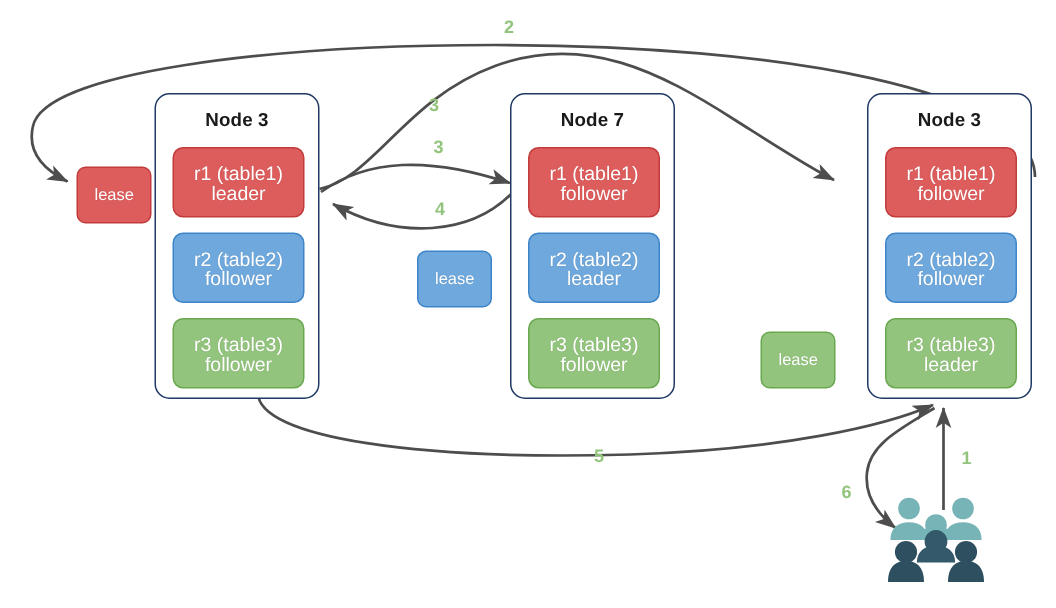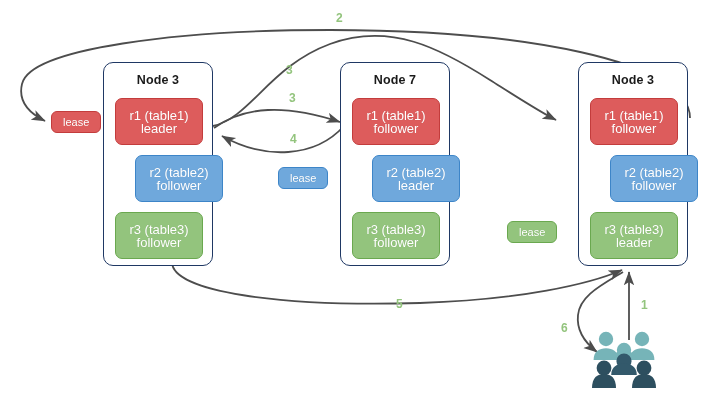--- a/index.html
+++ b/index.html
@@ -60,28 +60,28 @@
     font-size: 13px;
     line-height: 13px;
     display: flex;
     flex-direction: column;
     align-items: center;
     justify-content: center;
     text-align: center;
     text-shadow: 0 0 1px rgba(0,0,0,.12);
   }
   .range.r1 { top: 35px;  background: #dd5c5c; border: 1.3px solid #c33c3c; }
-  .range.r2 { top: 92px;  background: #6fa8dc; border: 1.3px solid #3d85c8; margin-left: 20px; }
+  .range.r2 { top: 92px;  background: #6fa8dc; border: 1.3px solid #3d85c8; }
   .range.r3 { top: 149px; background: #93c47d; border: 1.3px solid #6aa84f; align-items: center; }
 
   
   .lease {
     position: absolute;
     box-sizing: border-box;
-    height: 22px;
+    height: 38px;
     padding: 0 11px;
     border-radius: 6px;
     color: #ffffff;
     font-size: 11px;
     display: flex;
     align-items: center;
     justify-content: center;
     text-shadow: 0 0 1px rgba(0,0,0,.12);
   }
   .lease.red   { background: #dd5c5c; border: 1.3px solid #c33c3c; }

